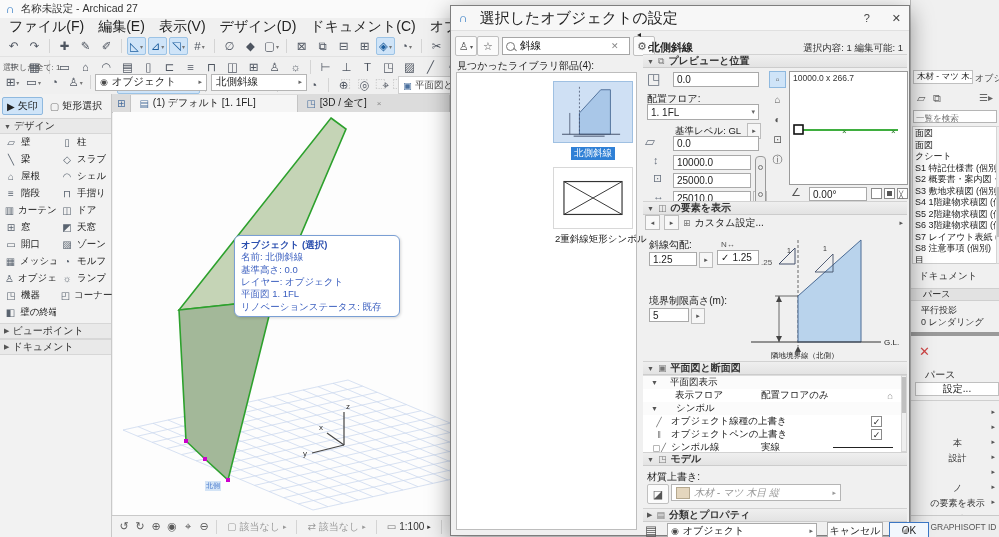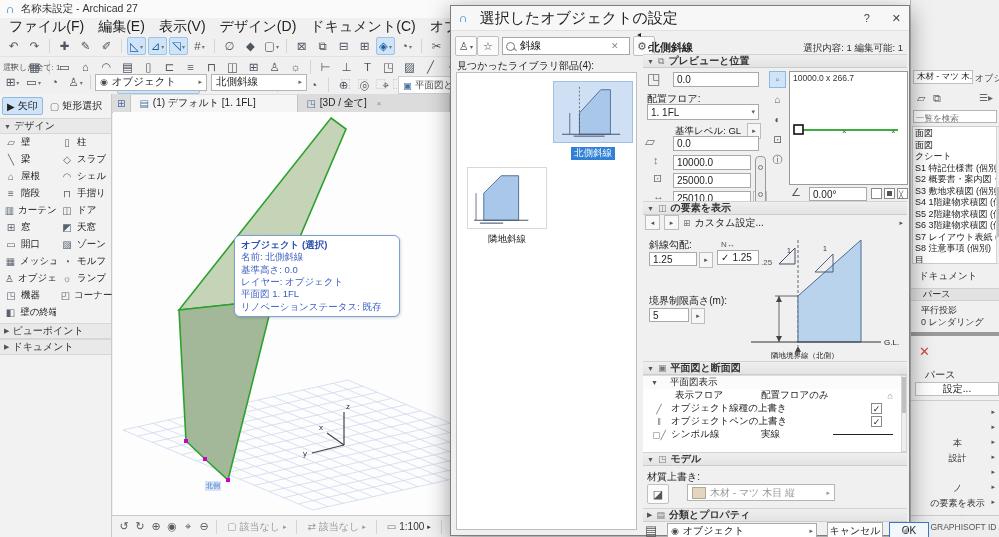--- a/index.html
+++ b/index.html
@@ -518,28 +518,27 @@
       <div class="libitem sel" style="left:95px;top:8px;">
         <svg class="libthumb" viewBox="0 0 80 62">
           <polygon points="26,54 26,32 48,8 58,8 58,54" fill="#a9c7e8" stroke="#51719a" stroke-width="1"></polygon>
           <line x1="26" y1="5" x2="26" y2="54" stroke="#44506a" stroke-width="0.8" stroke-dasharray="2,2"></line>
           <line x1="8" y1="54" x2="68" y2="54" stroke="#44506a" stroke-width="1"></line>
           <line x1="16" y1="32" x2="16" y2="54" stroke="#44506a" stroke-width="0.8"></line>
           <line x1="20" y1="56" x2="52" y2="56" stroke="#6a7890" stroke-width="1.4"></line>
         </svg>
         <span class="libcap">北側斜線</span>
       </div>
-      <div class="libitem" style="left:9px;top:94px;">
+      <div class="libitem" style="left:95px;top:94px;">
         <svg class="libthumb" viewBox="0 0 80 62">
-          <polygon points="16,54 16,26 34,8 52,8 52,54" fill="#a9c7e8" stroke="#51719a" stroke-width="1"></polygon>
-          <line x1="8" y1="26" x2="8" y2="54" stroke="#44506a" stroke-width="0.8"></line>
-          <line x1="6" y1="54" x2="62" y2="54" stroke="#44506a" stroke-width="1"></line>
-          <line x1="12" y1="57" x2="36" y2="57" stroke="#6a7890" stroke-width="1.4"></line>
+          <rect x="10" y="14" width="60" height="34" fill="#fff" stroke="#333" stroke-width="1.2"></rect>
+          <line x1="10" y1="14" x2="70" y2="48" stroke="#333" stroke-width="1"></line>
+          <line x1="10" y1="48" x2="70" y2="14" stroke="#333" stroke-width="1"></line>
         </svg>
-        <span class="libcap">隣地斜線</span>
+        <span class="libcap">2重斜線矩形シンボル</span>
       </div>
     </div>
 
     <div class="rpane">
       <span class="pname">北側斜線</span>
       <span class="pselinfo">選択内容: 1 編集可能: 1</span>
 
       <div class="secbar" style="top:20px;">
         <span class="tri">▼</span>
           <span class="sico">⧉</span>
@@ -642,20 +641,24 @@
       <div class="planrows" style="top:341px;height:77px;">
         <div class="prow subhdr">
           <span style="font-size:7px;color:#555;">▼</span>
             <span style="margin-left:8px;">平面図表示</span>
         </div>
         <div class="prow">
           <span style="margin-left:24px;">表示フロア</span>
           <span style="position:absolute;left:118px;text-align:center;">配置フロアのみ</span>
           <span style="position:absolute;right:8px;color:#888;">⌂</span>
         </div>
+        <div class="prow subhdr">
+          <span style="font-size:7px;color:#555;">▼</span>
+            <span style="margin-left:14px;">シンボル</span>
+        </div>
         <div class="prow">
           <span class="ric">╱</span>
           <span>オブジェクト線種の上書き</span>
           <span class="cb" style="left:228px;top:1px;">✓</span>
         </div>
         <div class="prow">
           <span class="ric">‖</span>
           <span>オブジェクトペンの上書き</span>
           <span class="cb" style="left:228px;top:1px;">✓</span>
         </div>
@@ -671,21 +674,21 @@
         <div class="vthumb" style="top:1px;height:36px;"></div>
       </div>
 
       <div class="secbar" style="top:418px;">
         <span class="tri">▼</span>
           <span class="sico">◳</span>
         <span>モデル</span>
       </div>
       <span class="lbl" style="left:6px;top:436px;">材質上書き:</span>
       <span class="sqbtn abs" style="left:6px;top:450px;">◪</span>
-      <div class="matcombo" style="left:46px;top:450px;width:148px;">
+      <div class="matcombo" style="left:30px;top:450px;width:170px;font-style:italic;">
         <span class="matswatch"></span>
         <span>木材 - マツ 木目 縦</span>
         <span style="margin-left:auto;font-size:7px;">▸</span>
       </div>
 
       <div class="secbar" style="top:474px;">
         <span class="tri">▶</span>
           <span class="sico">▤</span>
         <span>分類とプロパティ</span>
       </div>

